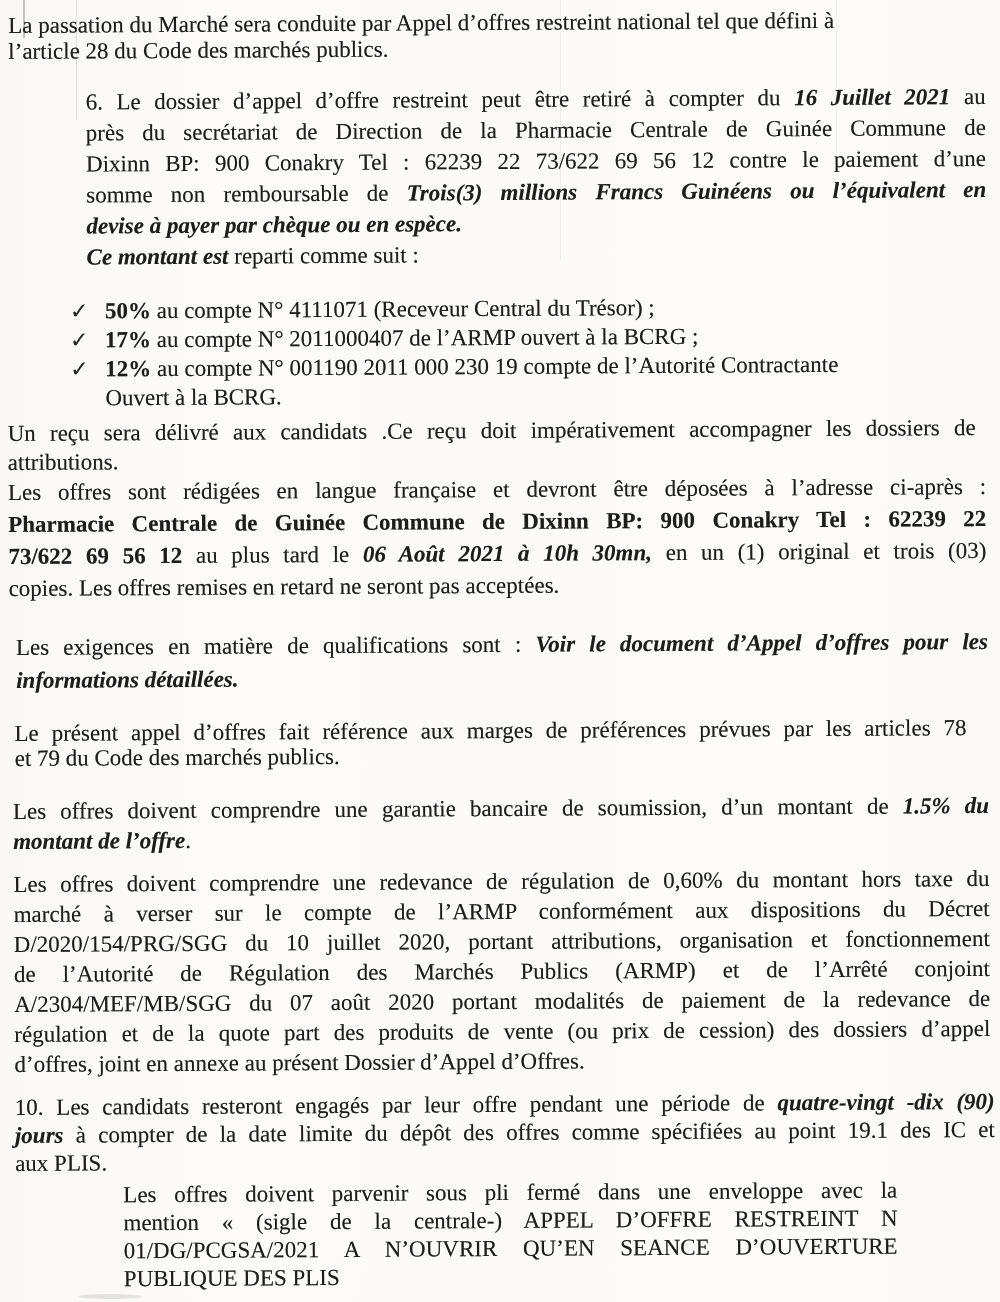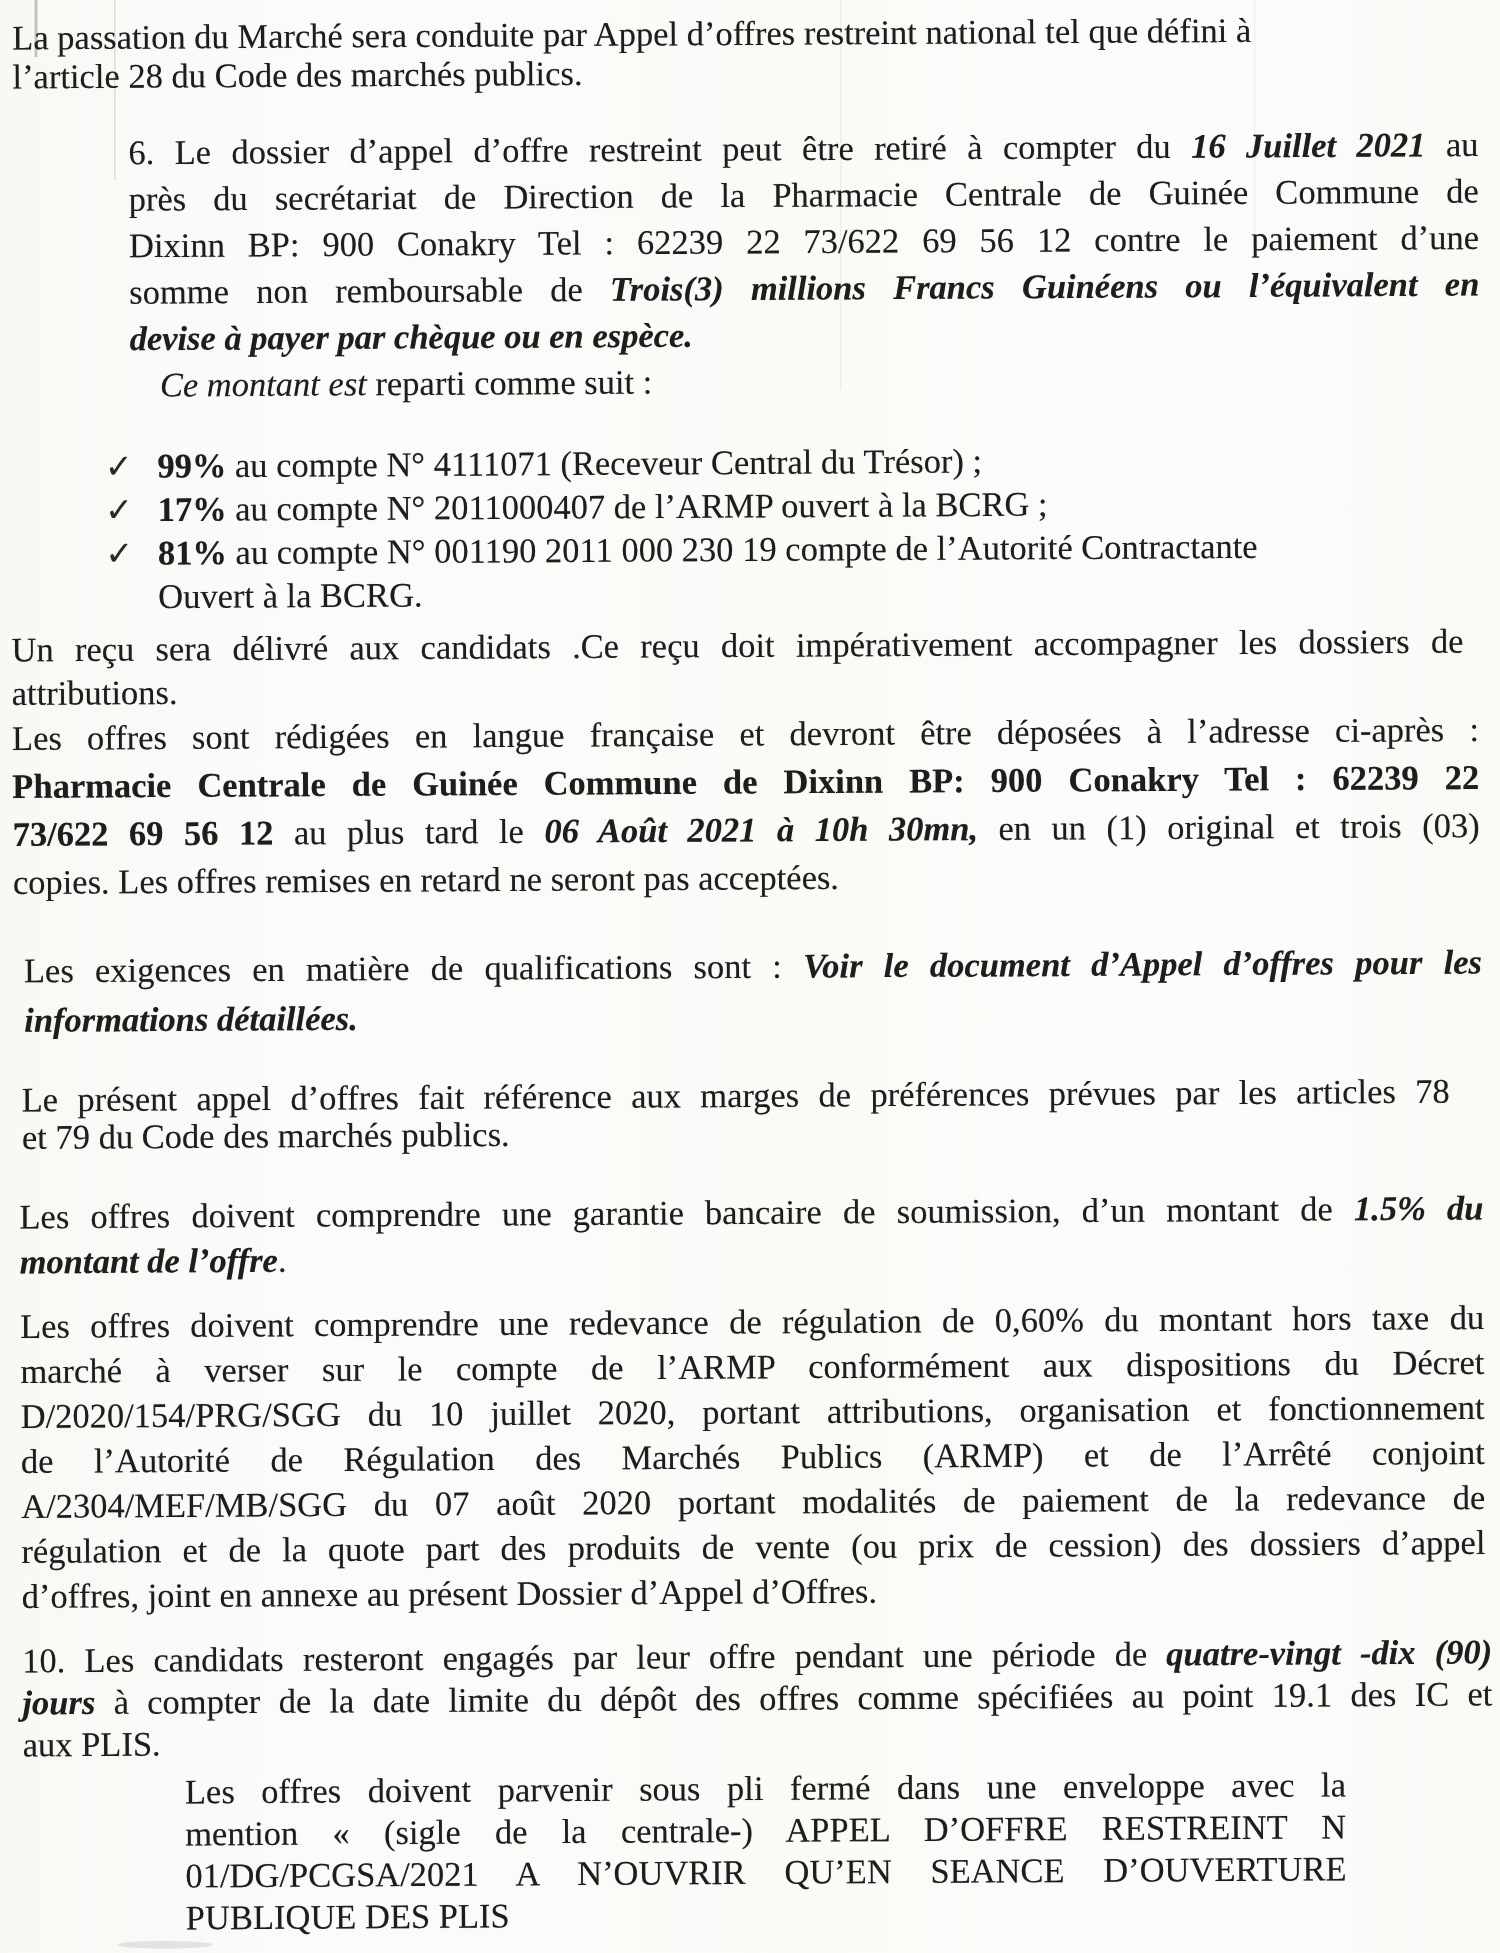--- a/index.html
+++ b/index.html
@@ -36,21 +36,21 @@
     text-shadow: 0 0 0.5px rgba(25,25,25,.45);
   }
 
   .blk { position: relative; }
   .line { white-space: normal; }
   .just { text-align: justify; text-align-last: justify; }
   .ind  { padding-left: 35px; }
 
   .s-n  { font-weight: 400; font-style: normal; }
   .s-b  { font-weight: 700; font-style: normal; }
-  .s-i  { font-weight: 400; font-style: italic; margin-left: 20px; }
+  .s-i  { font-weight: 700; font-style: italic; }
   .s-bi { font-weight: 700; font-style: italic; }
   .s-chk{ display: inline-block; width: 35px; font-weight: 400; font-size: 22px; color: #2a2925; }
 
   
   .b-passation   { margin: 0   0 0 8px;   width: 914px; line-height: 26px; }
   .b-dossier     { margin: 22px 0 0 85px; width: 900px; line-height: 31px; }
   .b-bullets     { margin: 24px 0 0 68px; width: 900px; line-height: 29px; }
   .b-recu        { margin: 6px  0 0 5px;  width: 968px; line-height: 29px; }
   .b-adresse     { margin: 0    0 0 5px;  width: 978px; line-height: 32px; }
   .b-exigences   { margin: 26px 0 0 12px; width: 972px; line-height: 33px; }
@@ -77,23 +77,23 @@
       </section>
     <section class="blk b-dossier">
         <div class="line just"><span class="s-n">6. Le dossier d’appel d’offre restreint peut être retiré à compter du </span><span class="s-bi">16 Juillet 2021</span><span class="s-n"> au</span></div>
         <div class="line just"><span class="s-n">près du secrétariat de Direction de la Pharmacie Centrale de Guinée Commune de</span></div>
         <div class="line just"><span class="s-n">Dixinn BP: 900 Conakry Tel : 62239 22 73/622 69 56 12 contre le paiement d’une</span></div>
         <div class="line just"><span class="s-n">somme non remboursable de </span><span class="s-bi">Trois(3) millions Francs Guinéens ou l’équivalent en</span></div>
         <div class="line"><span class="s-bi">devise à payer par chèque ou en espèce.</span></div>
         <div class="line"><span class="s-i">Ce montant est</span><span class="s-n"> reparti comme suit :</span></div>
       </section>
     <section class="blk b-bullets">
-        <div class="line"><span class="s-chk">✓</span><span class="s-b">99%</span><span class="s-n"> au compte N° 4111071 (Receveur Central du Trésor) ;</span></div>
+        <div class="line"><span class="s-chk">✓</span><span class="s-b">50%</span><span class="s-n"> au compte N° 4111071 (Receveur Central du Trésor) ;</span></div>
         <div class="line"><span class="s-chk">✓</span><span class="s-b">17%</span><span class="s-n"> au compte N° 2011000407 de l’ARMP ouvert à la BCRG ;</span></div>
-        <div class="line"><span class="s-chk">✓</span><span class="s-b">81%</span><span class="s-n">  au compte N° 001190 2011 000 230 19 compte de l’Autorité Contractante</span></div>
+        <div class="line"><span class="s-chk">✓</span><span class="s-b">12%</span><span class="s-n">  au compte N° 001190 2011 000 230 19 compte de l’Autorité Contractante</span></div>
         <div class="line ind"><span class="s-n">Ouvert à la BCRG.</span></div>
       </section>
     <section class="blk b-recu">
         <div class="line just"><span class="s-n">Un reçu sera délivré aux candidats .Ce reçu doit impérativement accompagner les dossiers de</span></div>
         <div class="line"><span class="s-n">attributions.</span></div>
       </section>
     <section class="blk b-adresse">
         <div class="line just"><span class="s-n">Les offres sont rédigées en langue française et devront être déposées à l’adresse ci-après :</span></div>
         <div class="line just"><span class="s-b">Pharmacie Centrale de Guinée Commune de Dixinn BP: 900 Conakry Tel : 62239 22</span></div>
         <div class="line just"><span class="s-b">73/622 69 56 12</span><span class="s-n"> au plus tard le </span><span class="s-bi">06 Août 2021 à 10h 30mn,</span><span class="s-n"> en un (1) original et trois (03)</span></div>

